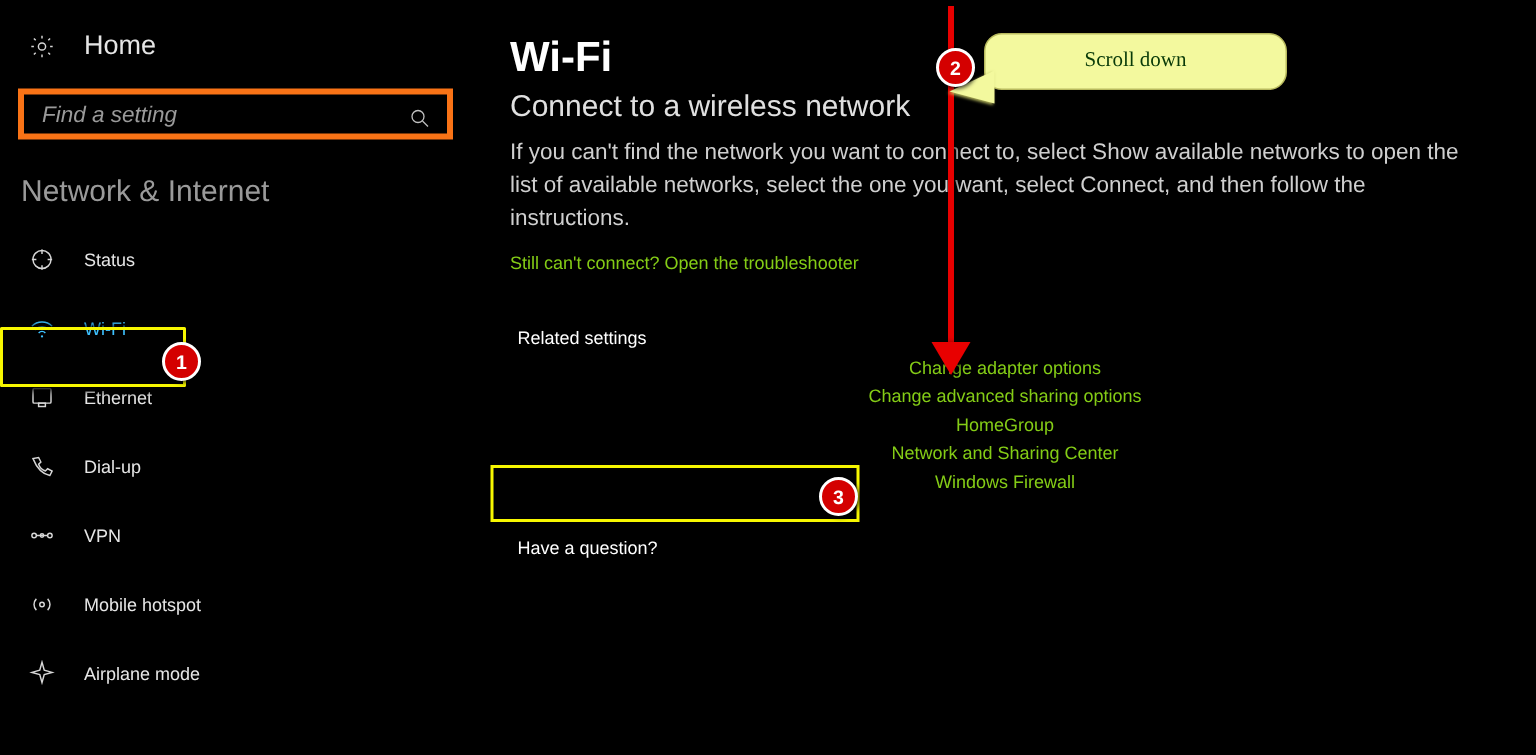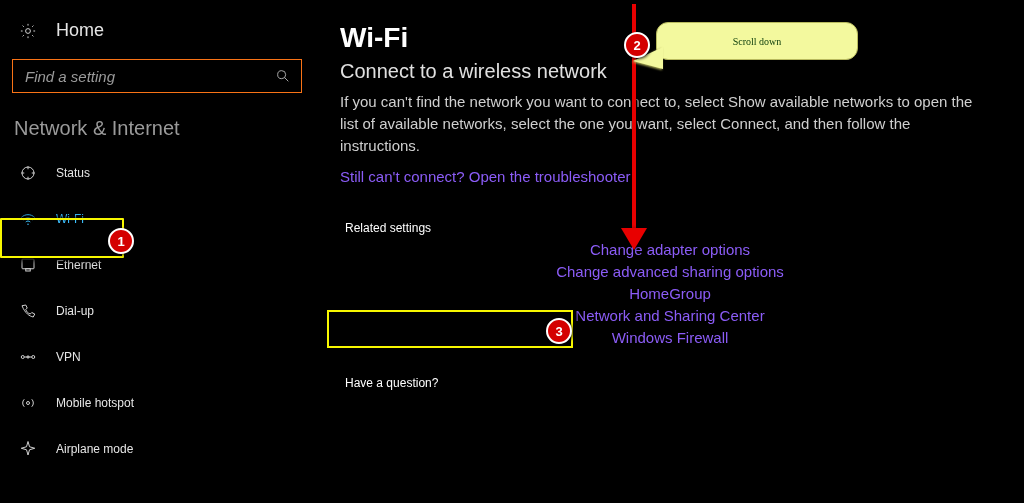--- a/index.html
+++ b/index.html
@@ -31,21 +31,21 @@
   .icon{
     width:20px;height:20px;
     display:inline-flex;align-items:center;justify-content:center;
     flex:0 0 20px;
   }
   .icon svg{width:18px;height:18px;stroke:#d6d6d6;fill:none;stroke-width:1.3;}
   .home-label{color:#e5e5e5;font-size:18px;}
   .search-box{
     position:relative;
     width:290px;height:34px;
-    border:1px solid #f97316;
+    border:4px solid #f97316;
     box-sizing:border-box;
     margin-bottom:22px;
     display:flex;align-items:center;
   }
   .search-box input{
     background:transparent;border:none;outline:none;
     color:#aaa;font-size:15px;
     padding:0 34px 0 12px;
     width:100%;height:100%;
   }
@@ -109,21 +109,21 @@
     color:#e0e0e0;font-size:20px;
     margin:0 0 8px 0;
   }
   .body-text{
     color:#cfcfcf;font-size:15px;
     line-height:1.45;
     margin:0 0 6px 0;
     width:650px;
   }
   .link{
-    color:#8b5cf6;font-size:15px;
+    color:#84cc16;font-size:12px;
     display:inline-block;
     margin:6px 0;
     cursor:pointer;
   }
   .section-head{
     color:#fff;font-size:12px;
     margin:30px 0 6px 5px;
   }
   .related-links .link{display:block;margin:5px 0;text-align:center;}
   .share-highlight{
@@ -137,21 +137,21 @@
   
   .callout{
     position:absolute;
     left:656px;top:22px;
     width:200px;height:36px;
     background:#f3f99e;
     border:1px solid #b8ba5e;
     border-radius:12px;
     box-shadow:1px 2px 4px rgba(0,0,0,0.6);
     color:#083a08;
-    font-size:10px;
+    font-size:14px;
     font-family:"Comic Sans MS","Segoe Script",cursive;
     display:flex;align-items:center;justify-content:center;
   }
   .callout::before{
     content:"";
     position:absolute;
     left:-24px;bottom:-10px;
     width:0;height:0;
     border-top:14px solid transparent;
     border-right:30px solid #f3f99e;

